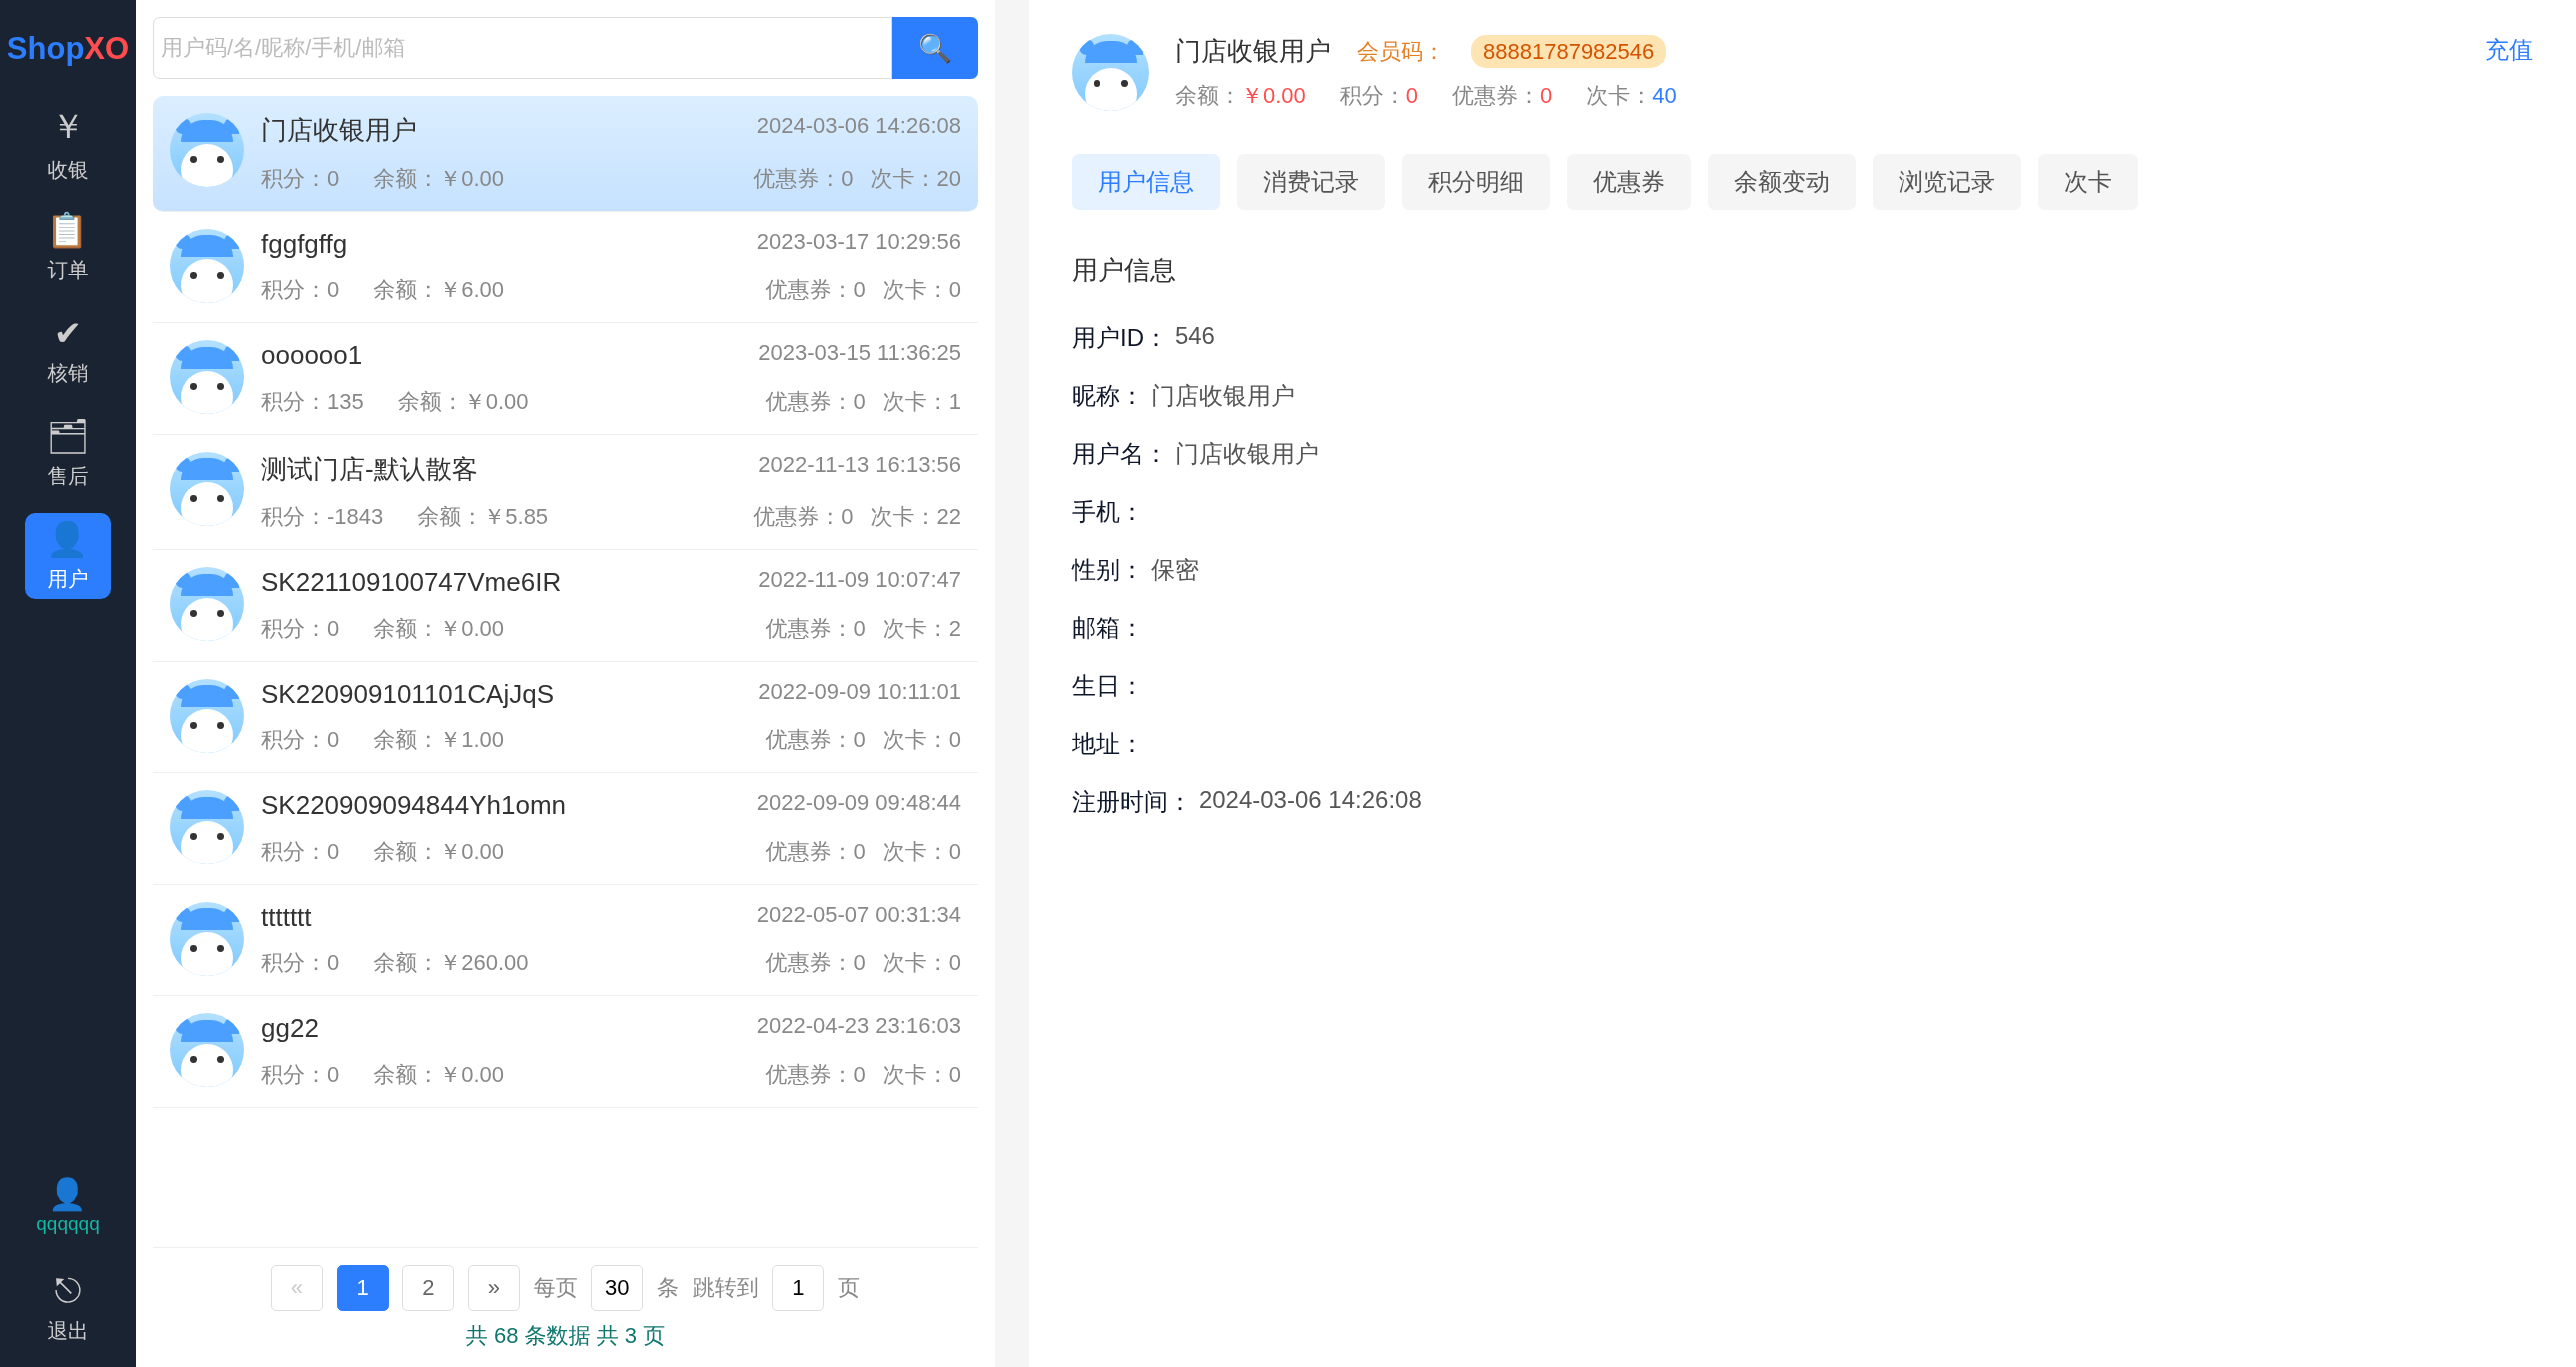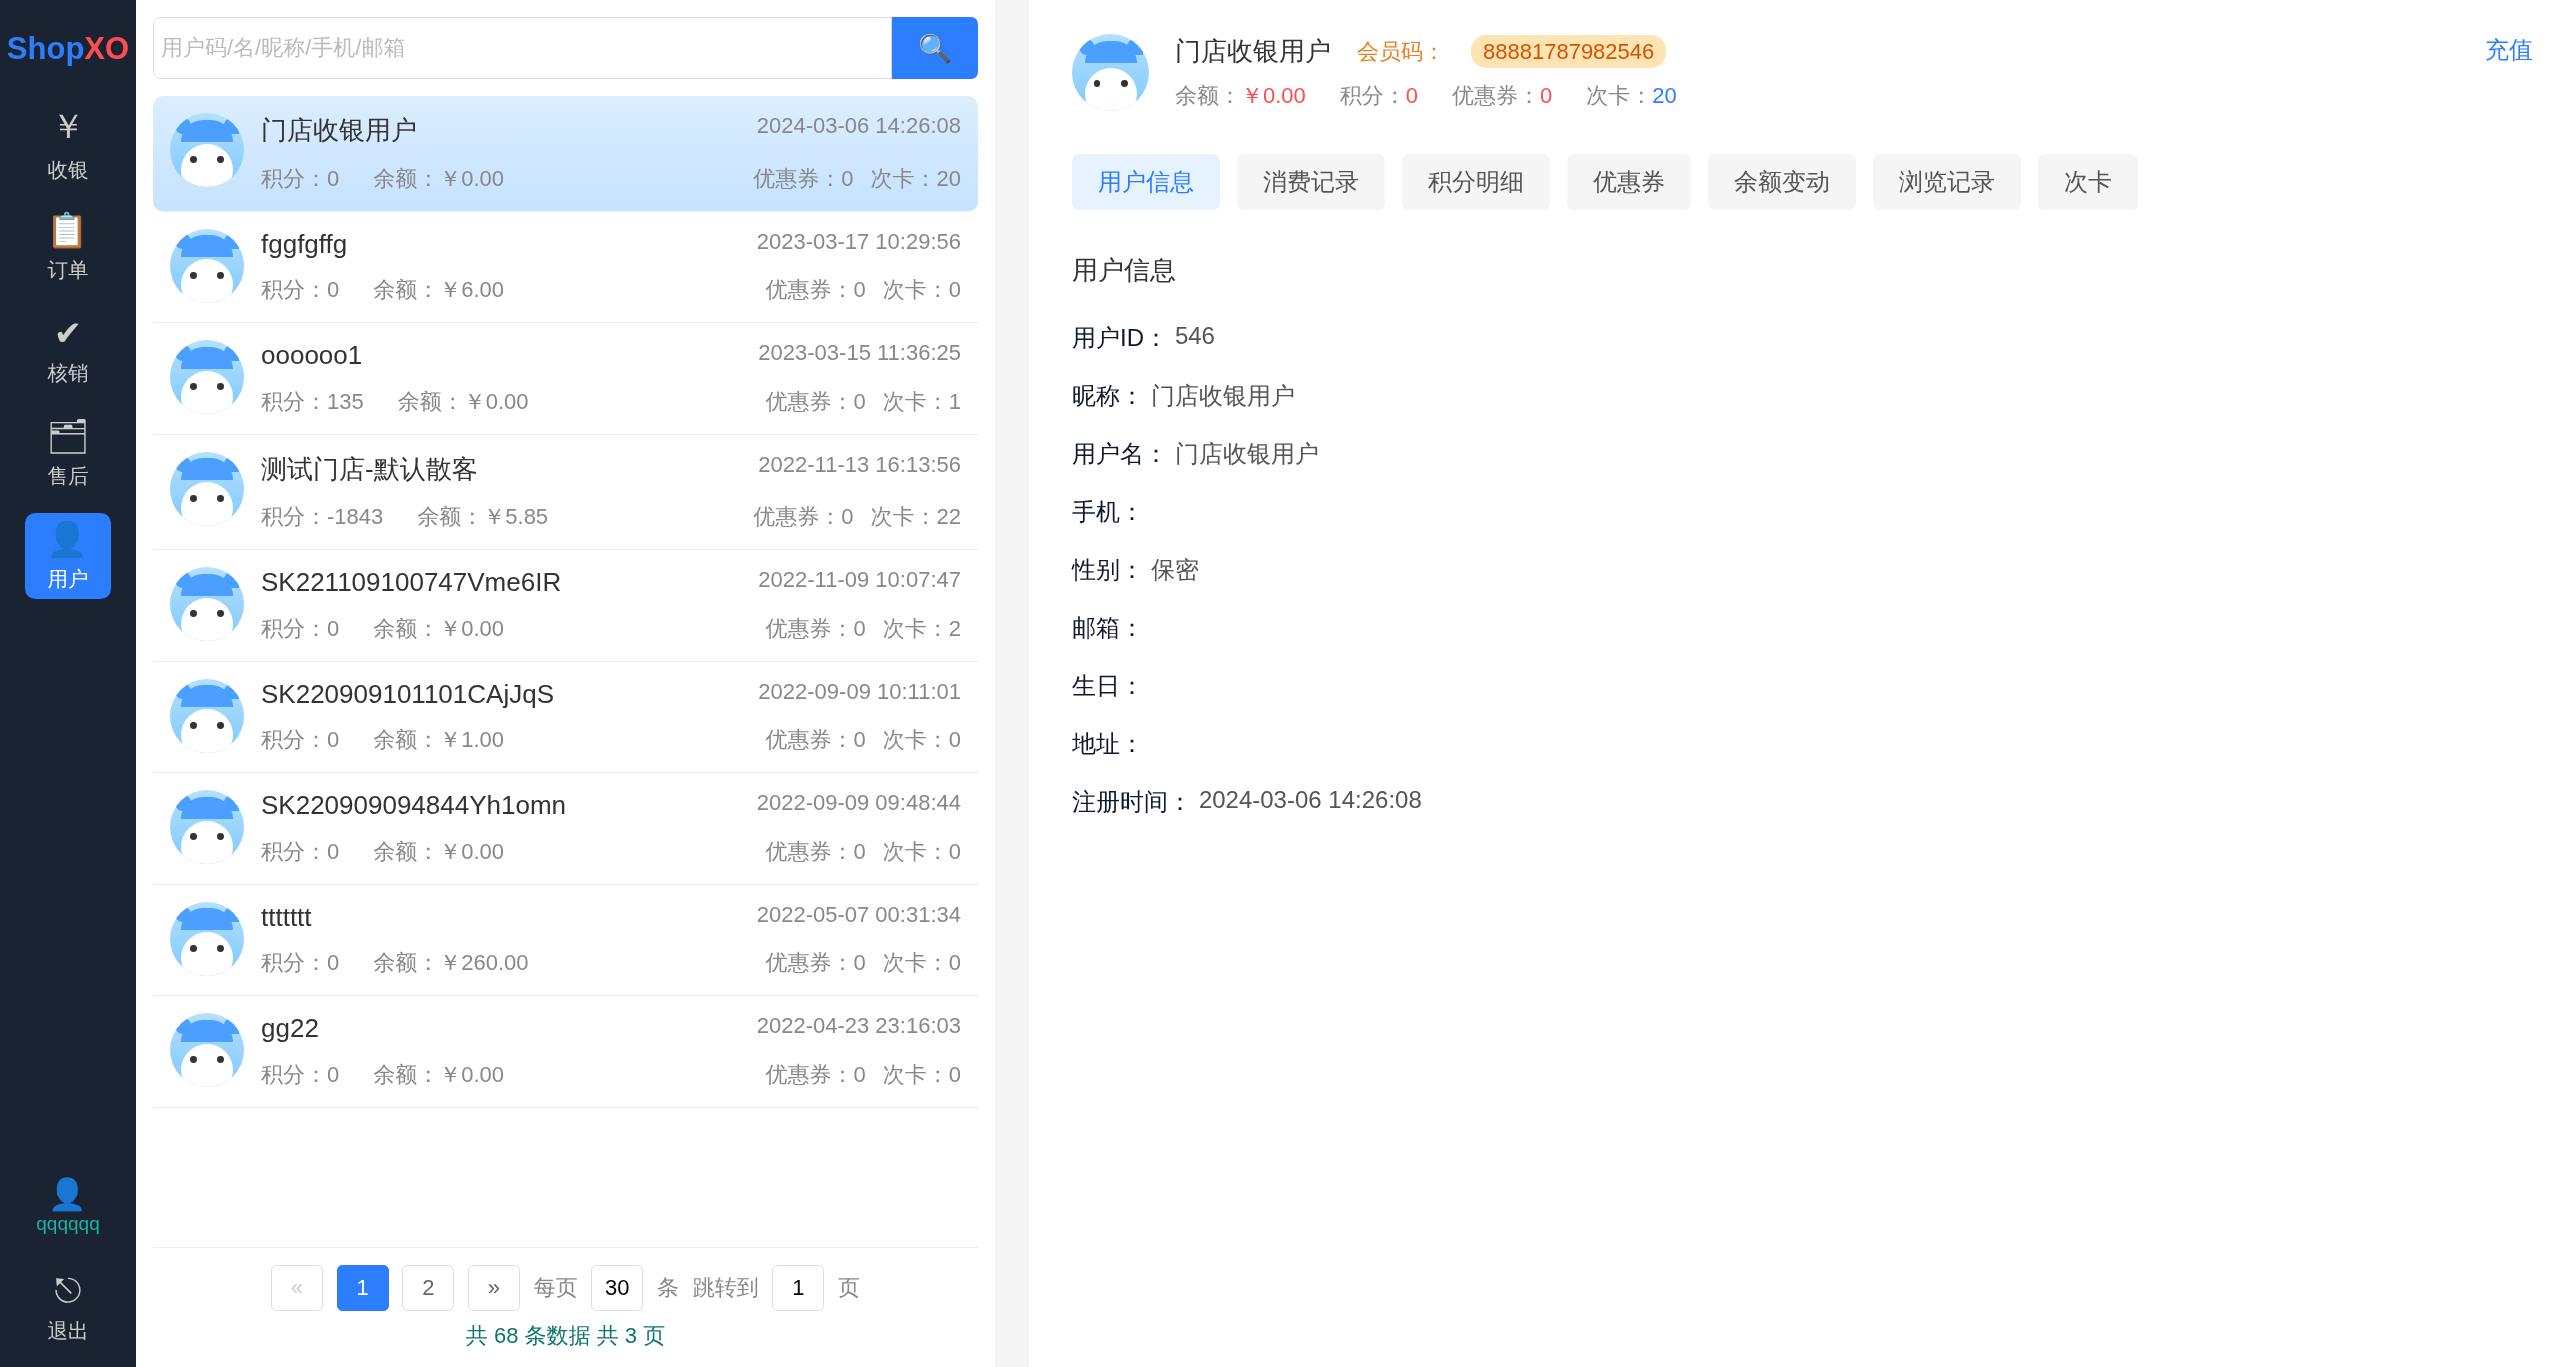--- a/index.html
+++ b/index.html
@@ -342,21 +342,21 @@
       <div class="detail-header-info">
         <div class="detail-name-row">
           <span class="detail-name">门店收银用户</span>
           <span class="member-code-label">会员码：</span>
           <span class="member-code-badge">88881787982546</span>
         </div>
         <div class="detail-stats-row">
           <span><span class="stat-label">余额：</span><span class="stat-val-red">￥0.00</span></span>
           <span><span class="stat-label">积分：</span><span class="stat-val-red">0</span></span>
           <span><span class="stat-label">优惠券：</span><span class="stat-val-red">0</span></span>
-          <span><span class="stat-label">次卡：</span><span class="stat-val-blue">20</span></span>
+          <span><span class="stat-label">次卡：</span><span class="stat-val-blue">40</span></span>
         </div>
       </div>
       <span class="recharge-btn">充值</span>
     </div>
 
     <div class="tabs" id="tabs">
         <div class="tab active">用户信息</div>
         <div class="tab">消费记录</div>
         <div class="tab">积分明细</div>
         <div class="tab">优惠券</div>

